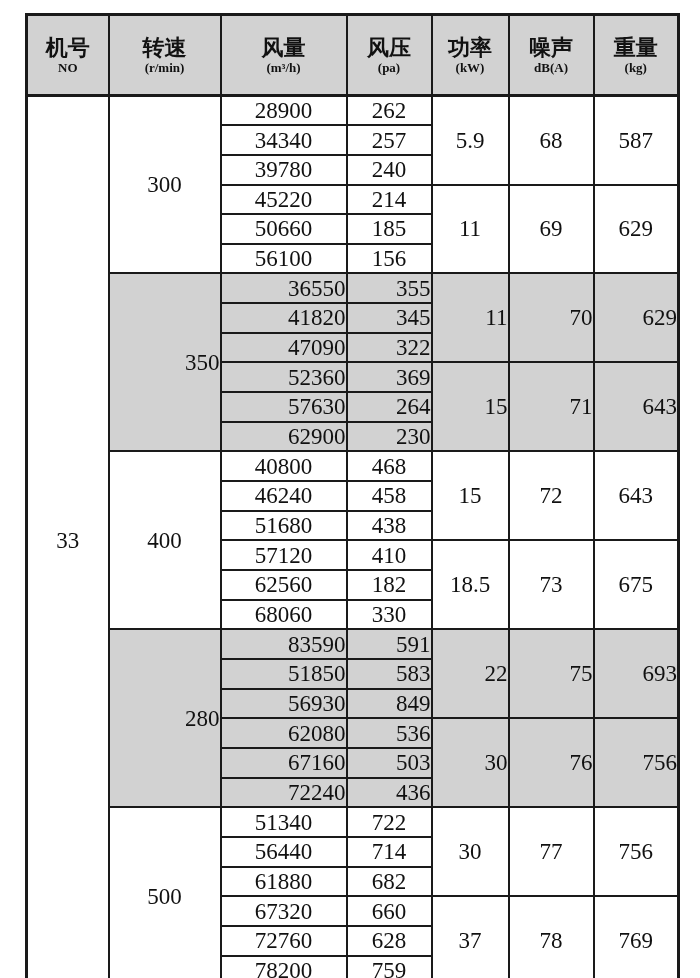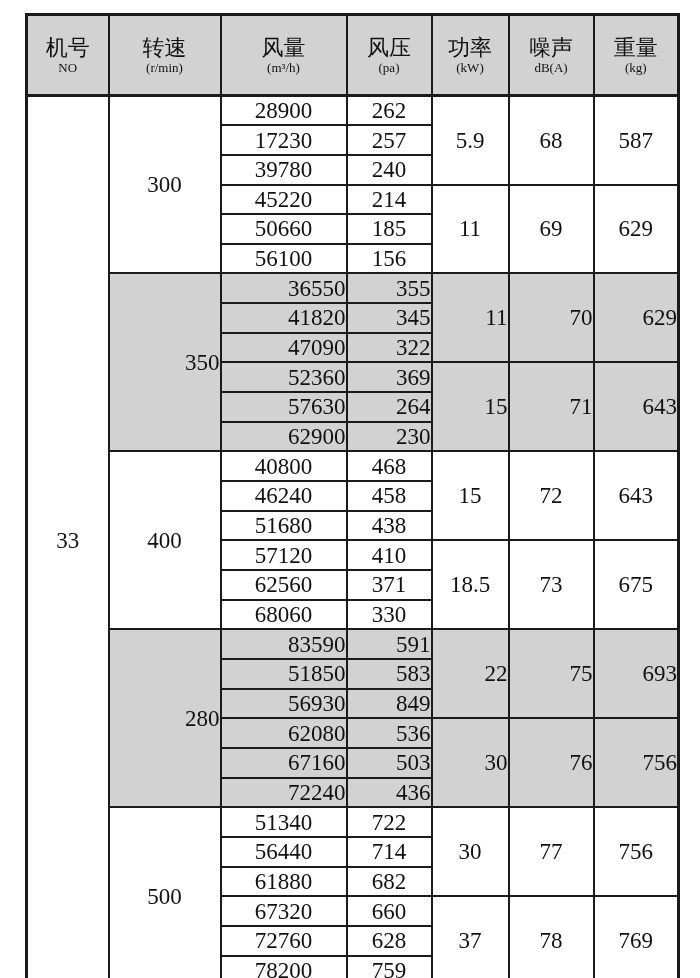--- a/index.html
+++ b/index.html
@@ -27,21 +27,21 @@
   th, td {
     border: 2px solid var(--border);
     text-align: center;
     vertical-align: middle;
     overflow: hidden;
   }
   thead tr { height: 60px; }
   thead th {
     background: var(--shade);
     border-bottom: 3px solid var(--border);
-    font-weight: 400;
+    font-weight: 700;
     padding: 19px 0;
   }
   .h1 { font-size: 22px; line-height: 1.2; }
   .h2 { font-size: 13px; line-height: 1.05; }
   tbody tr { height: 29.66px; }
   tbody td {
     font-size: 23px;
     line-height: 1;
     font-weight: 400;
   }
@@ -97,21 +97,21 @@
         <tr>
           <td rowspan="30">33</td>
           <td rowspan="6">300</td>
           <td>28900</td>
           <td>262</td>
           <td rowspan="3">5.9</td>
           <td rowspan="3">68</td>
           <td rowspan="3">587</td>
         </tr>
         <tr>
-          <td>17230</td>
+          <td>34340</td>
           <td>257</td>
         </tr>
         <tr>
           <td>39780</td>
           <td>240</td>
         </tr>
         <tr>
           <td>45220</td>
           <td>214</td>
           <td rowspan="3">11</td>
@@ -175,21 +175,21 @@
         </tr>
         <tr>
           <td>57120</td>
           <td>410</td>
           <td rowspan="3">18.5</td>
           <td rowspan="3">73</td>
           <td rowspan="3">675</td>
         </tr>
         <tr>
           <td>62560</td>
-          <td>371</td>
+          <td>182</td>
         </tr>
         <tr>
           <td>68060</td>
           <td>330</td>
         </tr>
         <tr>
           <td rowspan="6" class="shaded">280</td>
           <td class="shaded">83590</td>
           <td class="shaded">591</td>
           <td rowspan="3" class="shaded">22</td>

